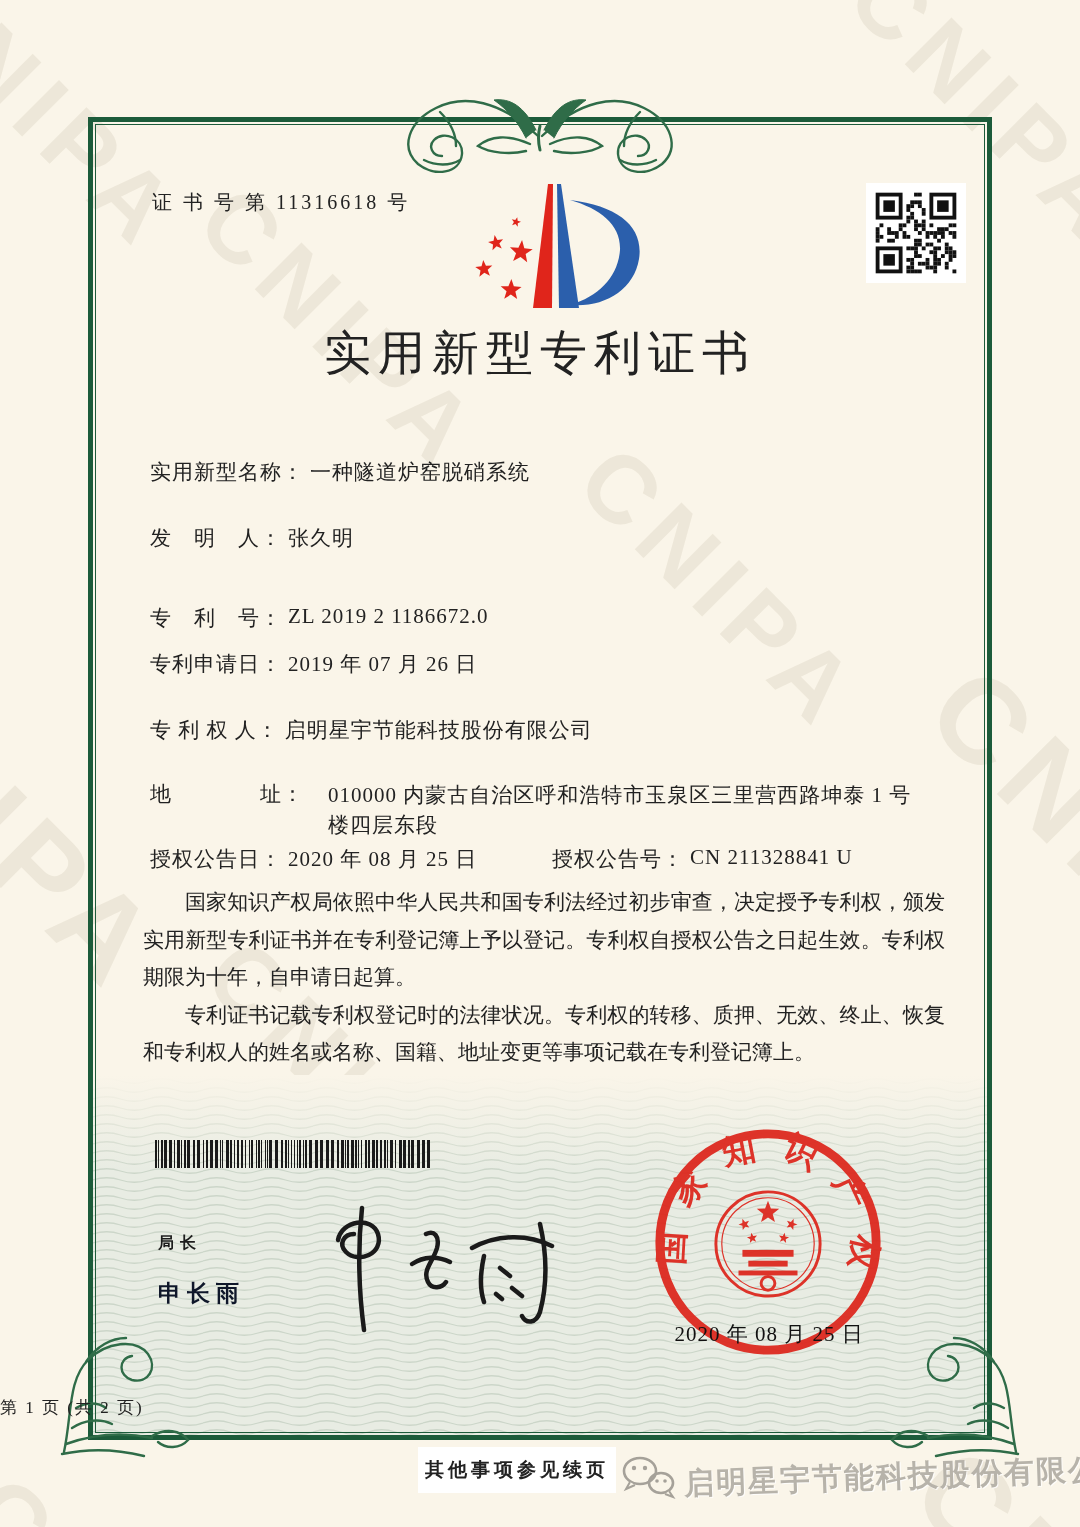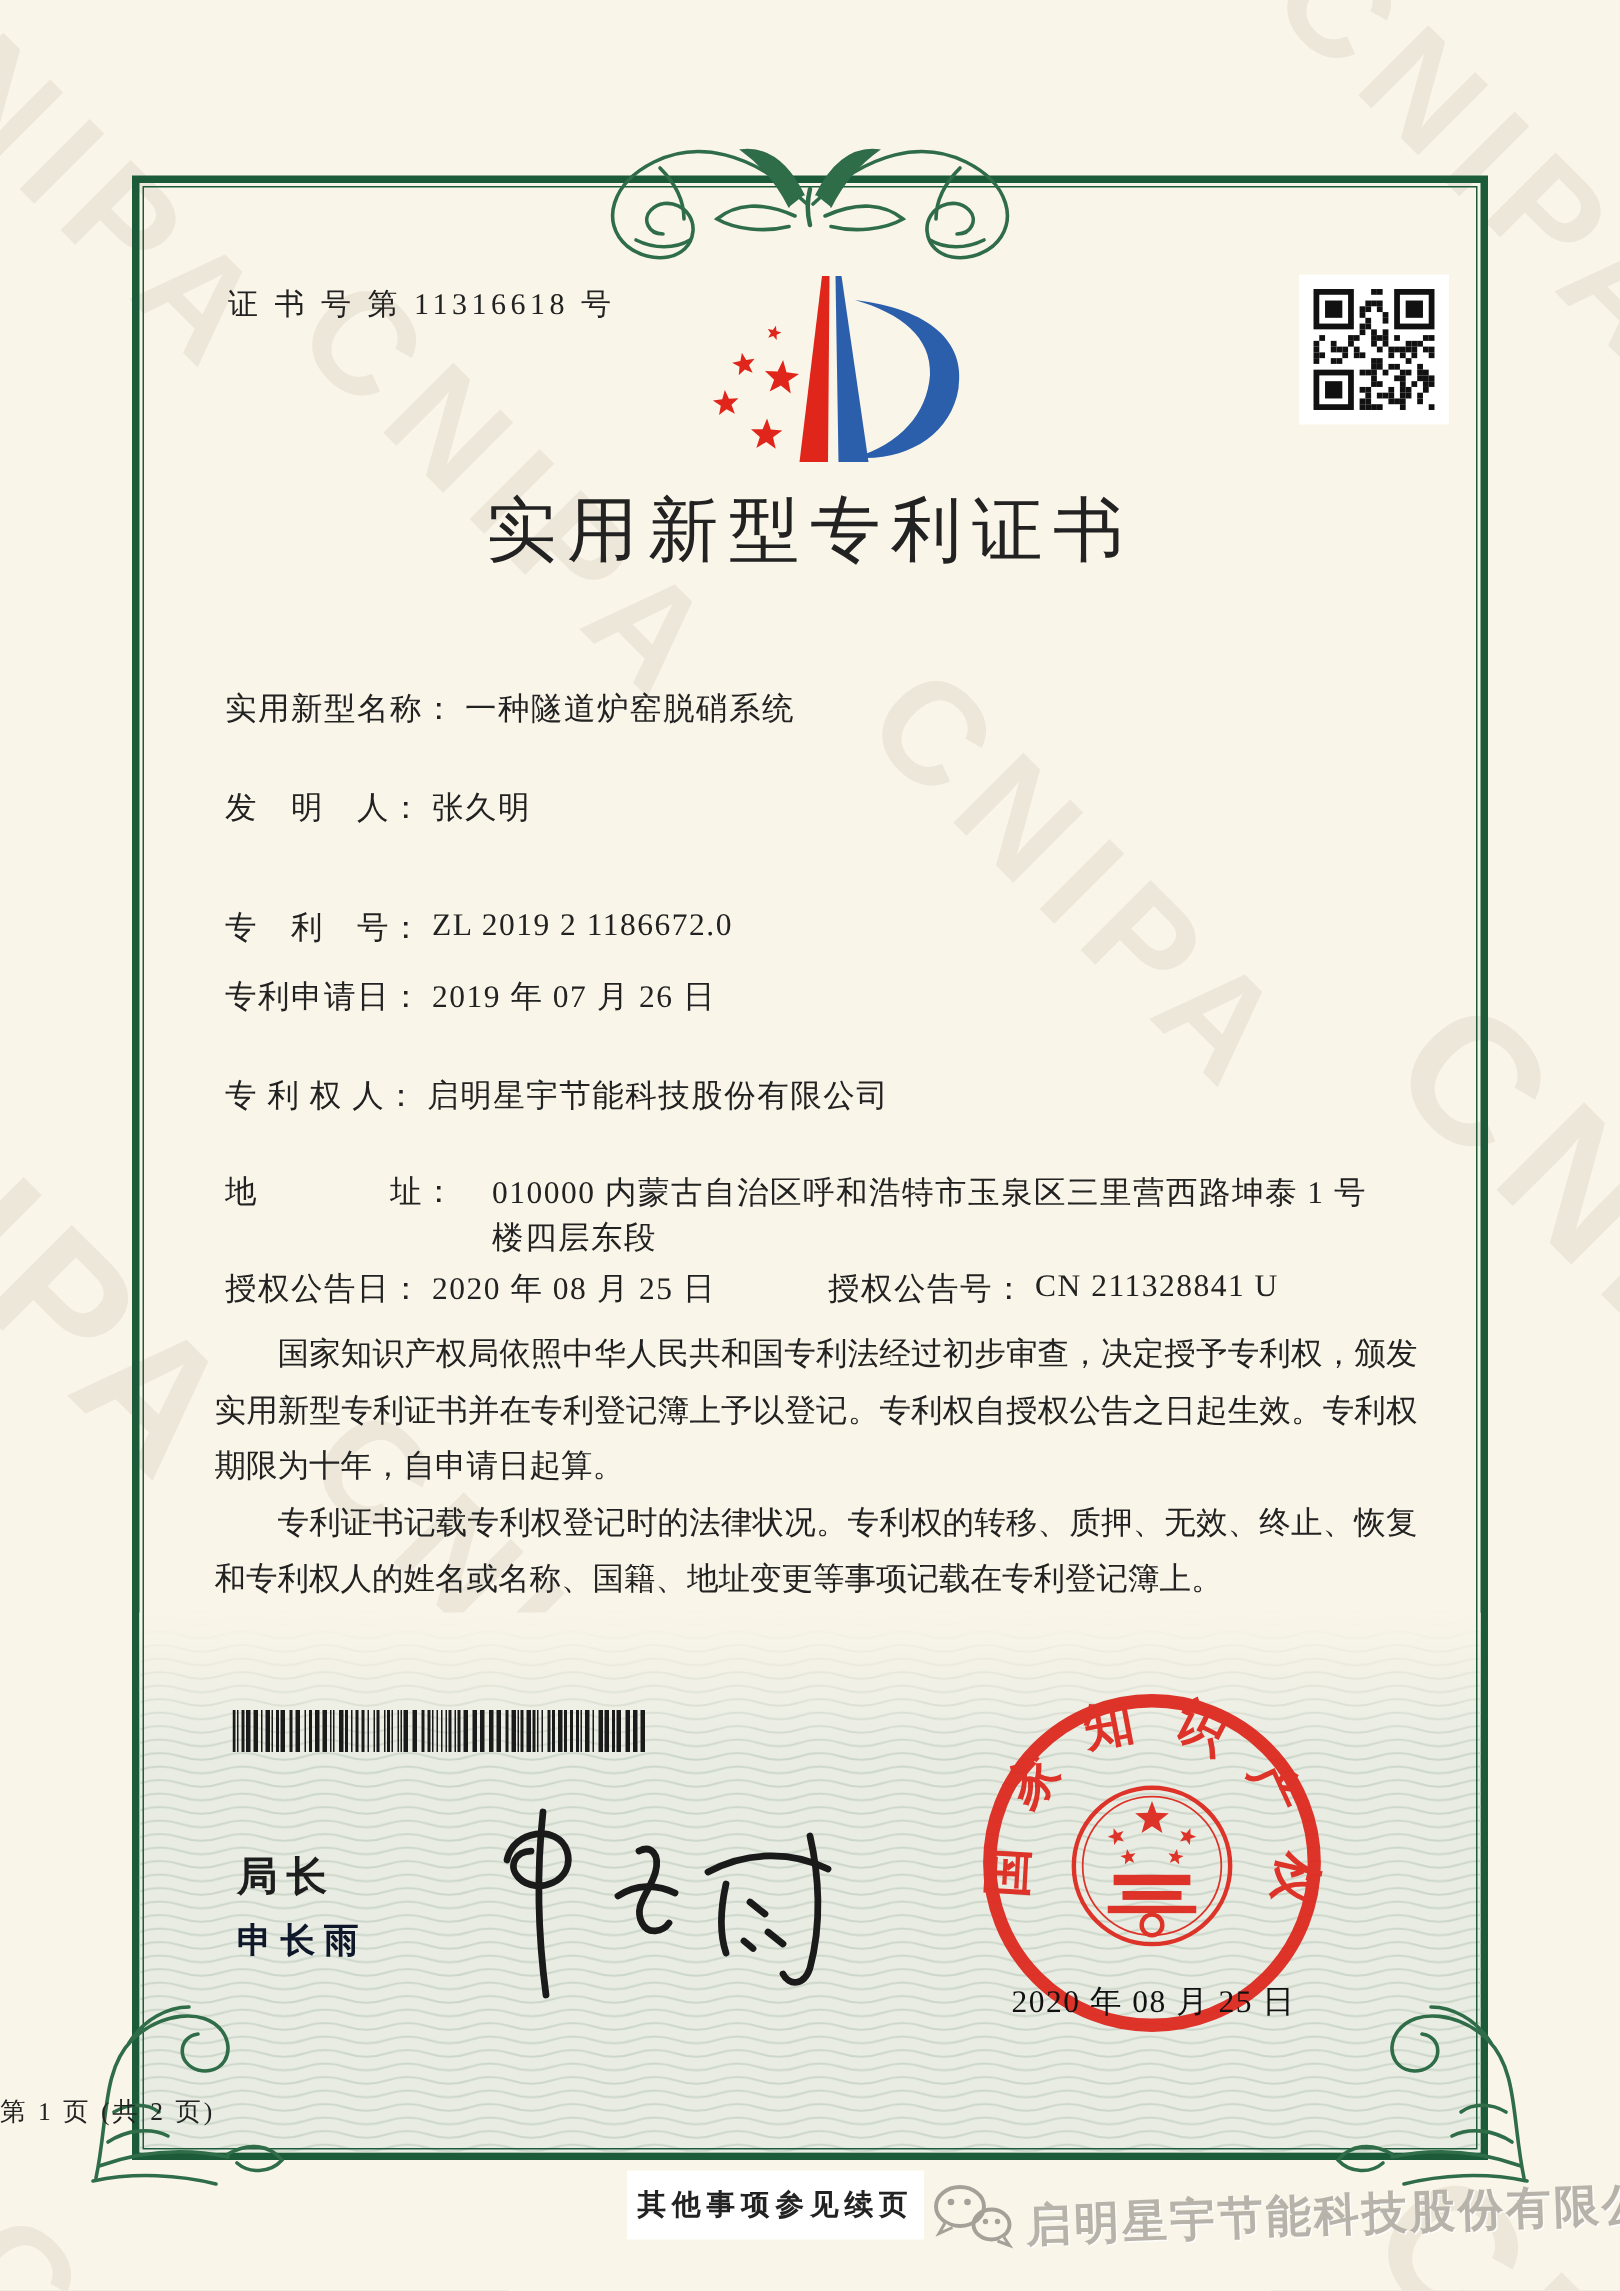--- a/index.html
+++ b/index.html
@@ -26,21 +26,21 @@
   .row{position:absolute;left:150px;font-size:21px;letter-spacing:1px;display:flex;}
   .row .lab{white-space:nowrap;}
   .row .val{margin-left:6px;white-space:nowrap;}
   .row .val-wrap{margin-left:24px;width:600px;white-space:normal;line-height:30px;}
   .grant2{position:absolute;left:552px;top:845px;font-size:21px;letter-spacing:1px;display:flex;}
   .paras{position:absolute;left:143px;top:884px;width:802px;font-size:21px;line-height:37.5px;
          text-align:justify;}
   .paras p{margin:0;text-indent:2em;}
   .barcode{position:absolute;left:155px;top:1140px;}
   .director-label{position:absolute;left:158px;top:1233px;font-family:"Liberation Sans",sans-serif;
-        font-weight:bold;font-size:27px;letter-spacing:6px;color:#1d1d1d;}
+        font-weight:bold;font-size:16px;letter-spacing:6px;color:#1d1d1d;}
   .director-name{position:absolute;left:158px;top:1278px;font-family:"Liberation Sans",sans-serif;
         font-weight:bold;font-size:23px;letter-spacing:6px;color:#0f172a;}
   .signature{position:absolute;left:300px;top:1190px;}
   .seal{position:absolute;left:650px;top:1124px;}
   .seal-date{position:absolute;left:664px;top:1320px;width:210px;text-align:center;
              font-size:21px;letter-spacing:1px;color:#111;}
   .page-indicator{position:absolute;left:0;top:1396px;width:100%;text-align:left;
              font-size:17px;letter-spacing:2px;}
   .ornament-top{position:absolute;left:380px;top:82px;z-index:3;}
   .corner{position:absolute;z-index:3;}

